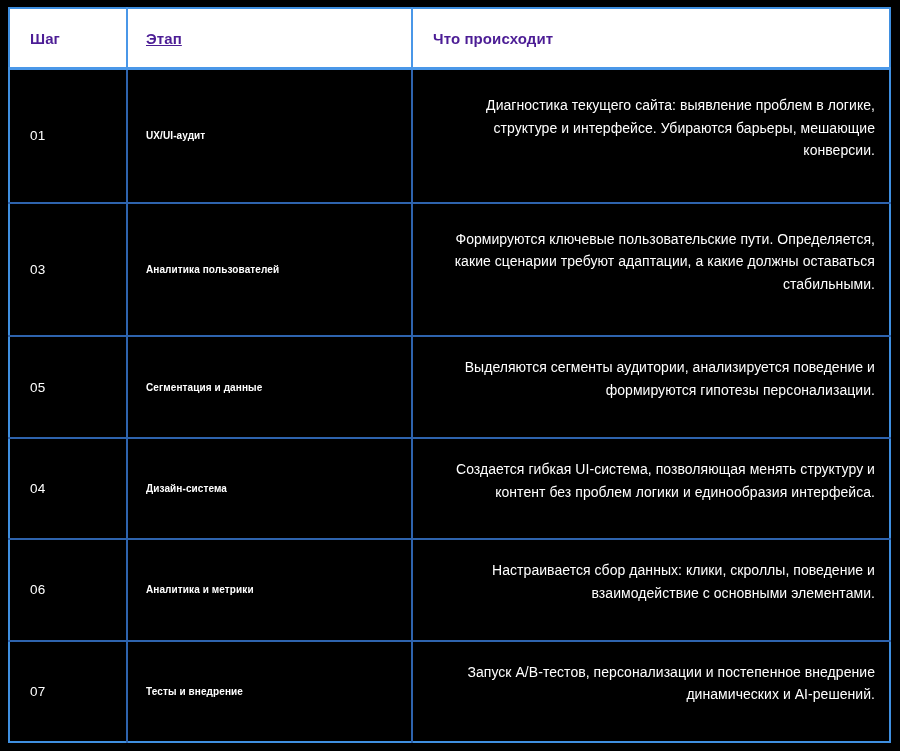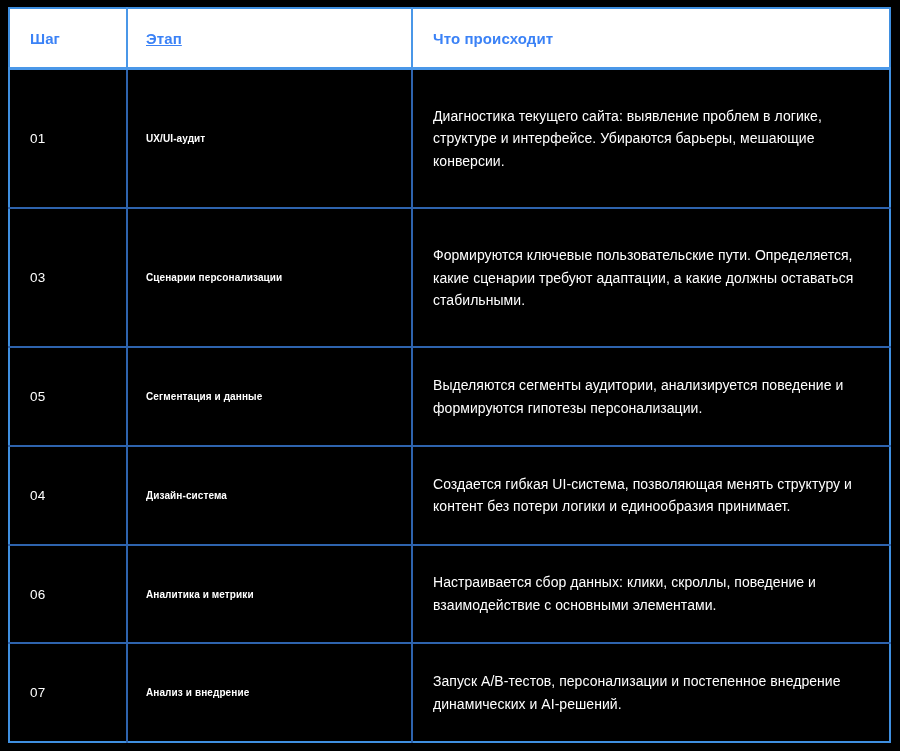--- a/index.html
+++ b/index.html
@@ -31,21 +31,21 @@
     border: 2px solid #3f8fe0;
     background: #000000;
   }
 
   
   thead tr {
     background: #ffffff;
   }
   thead th {
     background: #ffffff;
-    color: #3b82f6;
+    color: #4c1d95;
     text-align: left;
     font-size: 15px;
     font-weight: 700;
     letter-spacing: 0.1px;
     padding: 0 0 0 20px;
     height: 58px;
     vertical-align: middle;
     border-right: 2px solid #4a97e8;
     border-bottom: 3px solid #4a97e8;
   }
@@ -86,23 +86,24 @@
   }
   td.c-stage {
     font-size: 10px;
     font-weight: 700;
     padding-left: 18px;
     letter-spacing: 0.1px;
   }
   td.c-what {
     font-size: 14px;
     font-weight: 400;
-    padding: 4px 14px 4px 20px;
+    padding: 4px 14px 20px 20px;
     line-height: 1.62;
     letter-spacing: 0.05px;
+    text-align: right;
   }
 
   
   col.w-step  { width: 118px; }
   col.w-stage { width: 285px; }
   col.w-what  { width: auto; }
 </style>
 </head>
 <body>
 
@@ -121,38 +122,38 @@
       </tr>
     </thead>
     <tbody>
       <tr>
         <td class="c-step">01</td>
         <td class="c-stage">UX/UI-аудит</td>
         <td class="c-what">Диагностика текущего сайта: выявление проблем в логике, структуре и интерфейсе. Убираются барьеры, мешающие конверсии.</td>
       </tr>
       <tr>
         <td class="c-step">03</td>
-        <td class="c-stage">Сценарии персонализации</td>
+        <td class="c-stage">Аналитика пользователей</td>
         <td class="c-what">Формируются ключевые пользовательские пути. Определяется, какие сценарии требуют адаптации, а какие должны оставаться стабильными.</td>
       </tr>
       <tr>
         <td class="c-step">05</td>
         <td class="c-stage">Сегментация и данные</td>
         <td class="c-what">Выделяются сегменты аудитории, анализируется поведение и формируются гипотезы персонализации.</td>
       </tr>
       <tr>
         <td class="c-step">04</td>
         <td class="c-stage">Дизайн-система</td>
-        <td class="c-what">Создается гибкая UI-система, позволяющая менять структуру и контент без потери логики и единообразия принимает.</td>
+        <td class="c-what">Создается гибкая UI-система, позволяющая менять структуру и контент без проблем логики и единообразия интерфейса.</td>
       </tr>
       <tr>
         <td class="c-step">06</td>
         <td class="c-stage">Аналитика и метрики</td>
         <td class="c-what">Настраивается сбор данных: клики, скроллы, поведение и взаимодействие с основными элементами.</td>
       </tr>
       <tr>
         <td class="c-step">07</td>
-        <td class="c-stage">Анализ и внедрение</td>
+        <td class="c-stage">Тесты и внедрение</td>
         <td class="c-what">Запуск A/B-тестов, персонализации и постепенное внедрение динамических и AI-решений.</td>
       </tr>
     </tbody>
   </table>
 </div>
 
 </body></html>

